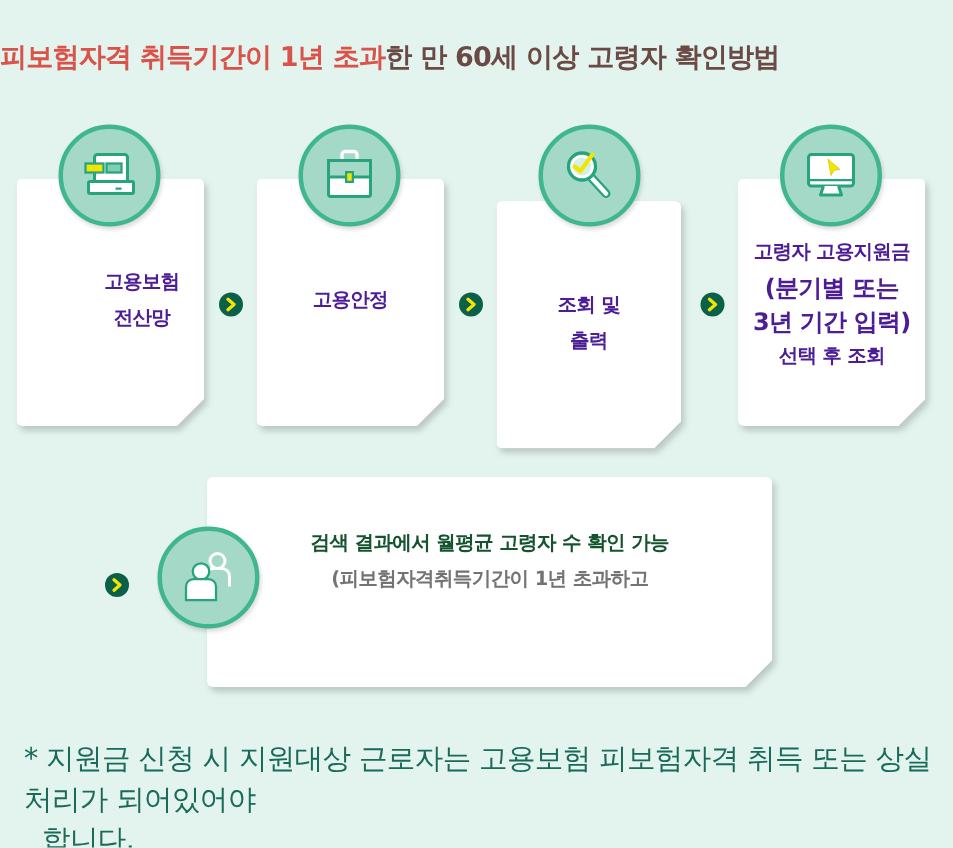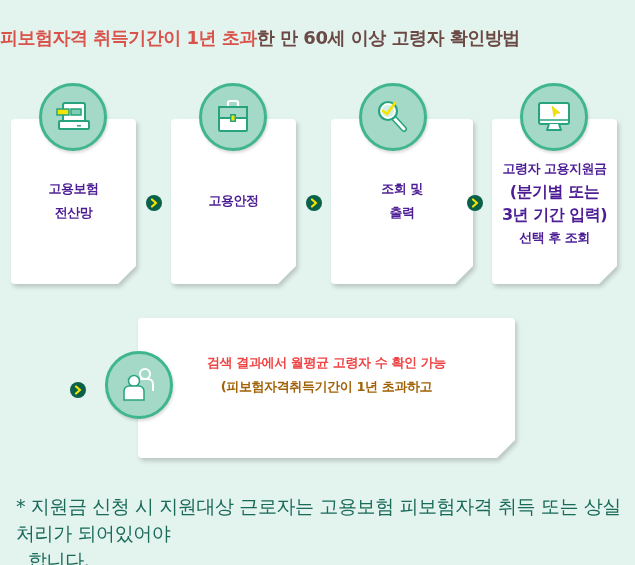--- a/index.html
+++ b/index.html
@@ -66,42 +66,42 @@
 
     .result-text {
       position: absolute;
       left: 0; width: 100%;
       text-align: center;
       font-weight: bold;
       font-size: 13px;
       line-height: 24px;
       letter-spacing: -0.4px;
     }
-    .result-text .red { color: #ef4444; }
-    .result-text .green { color: #a16207; }
+    .result-text .red { color: #14532d; }
+    .result-text .green { color: #737373; }
 
     .note {
       position: absolute;
       left: 16px; top: 493px;
       width: 610px;
       font-size: 19px;
       line-height: 27px;
       color: #1a6a5a;
       letter-spacing: -0.4px;
     }
     .note .cont { padding-left: 12px; display: block; }
   </style>
 </head>
 <body>
 
 <div class="title"><span class="hl">피보험자격 취득기간이 1년 초과</span><span>한 만 60세 이상 고령자 확인방법</span></div>
 
 <div class="card-wrap" style="left:11px; top:119px; width:125px; height:165px;">
   <div class="card">
-    <div class="step-text" style="top:58px;">
+    <div class="step-text" style="top:58px;margin-left:21px;">
       <div>고용보험</div>
       <div>전산망</div>
     </div>
   </div>
 </div>
 <div class="icon-circle" style="left:39px; top:83px;">
   <svg viewBox="0 0 44 44">
     <rect x="12" y="8" width="22" height="22" rx="2" fill="#ffffff" stroke="#27a37e" stroke-width="2"></rect>
     <rect x="8" y="26" width="30" height="8" rx="1" fill="#ffffff" stroke="#27a37e" stroke-width="2"></rect>
     <rect x="26" y="30" width="4" height="1.5" fill="#27a37e"></rect>
@@ -132,21 +132,21 @@
     <rect x="20.5" y="20.5" width="3" height="5" fill="#f2e600"></rect>
   </svg>
 </div>
 
 <div class="arrow" style="left:306px; top:195px;">
   <svg viewBox="0 0 10 10">
       <path d="M3 1.5 L7 5 L3 8.5" fill="none" stroke="#f2e600" stroke-width="2.2" stroke-linecap="round" stroke-linejoin="round"></path>
     </svg>
 </div>
 
-<div class="card-wrap" style="left:331px; top:119px; width:142px; height:165px;">
+<div class="card-wrap" style="left:331px; top:134px; width:123px; height:165px;">
   <div class="card">
     <div class="step-text" style="top:58px;">
       <div>조회 및</div>
       <div>출력</div>
     </div>
   </div>
 </div>
 <div class="icon-circle" style="left:359px; top:83px;">
   <svg viewBox="0 0 44 44">
     <line x1="22" y1="22" x2="33" y2="34" stroke="#27a37e" stroke-width="6" stroke-linecap="round"></line>

